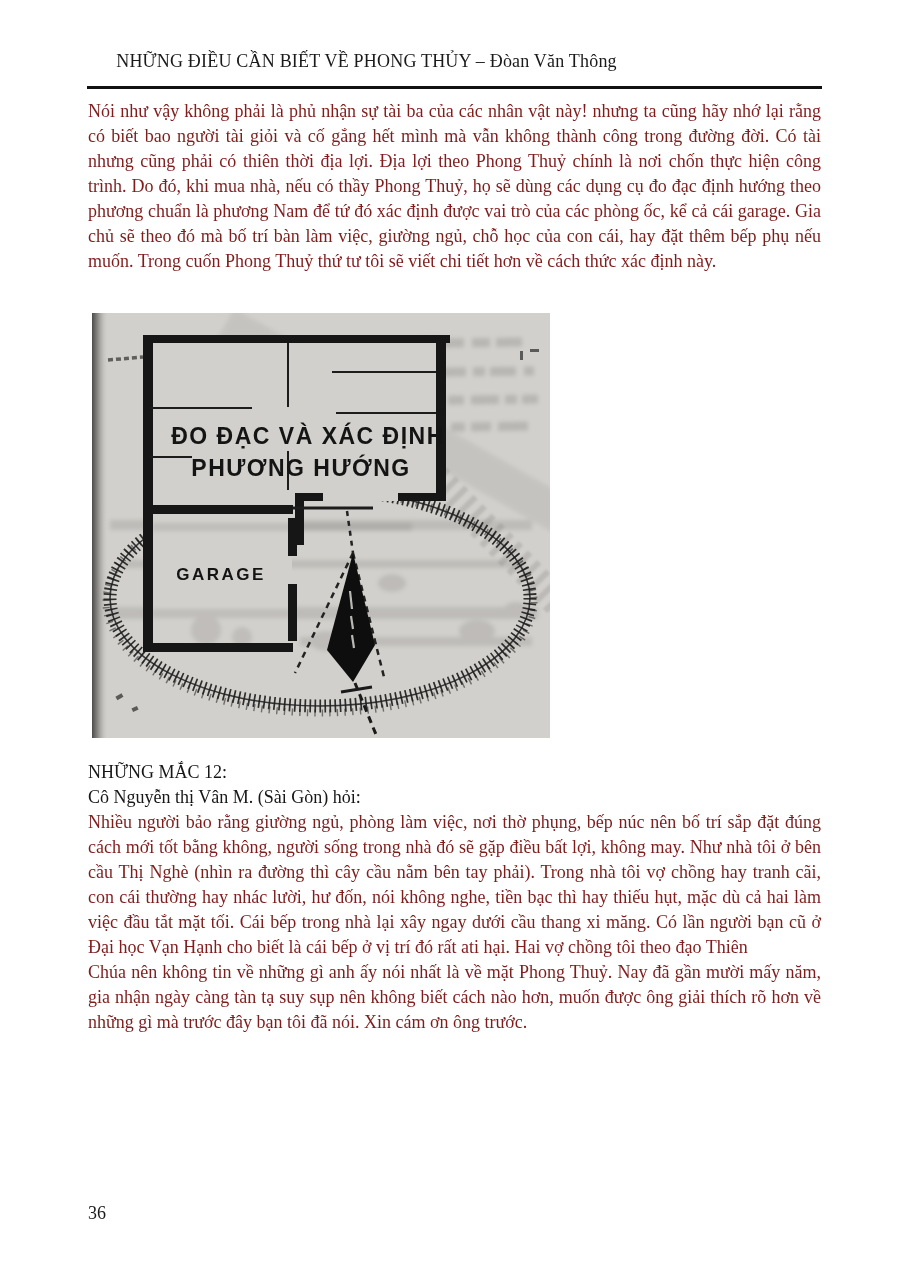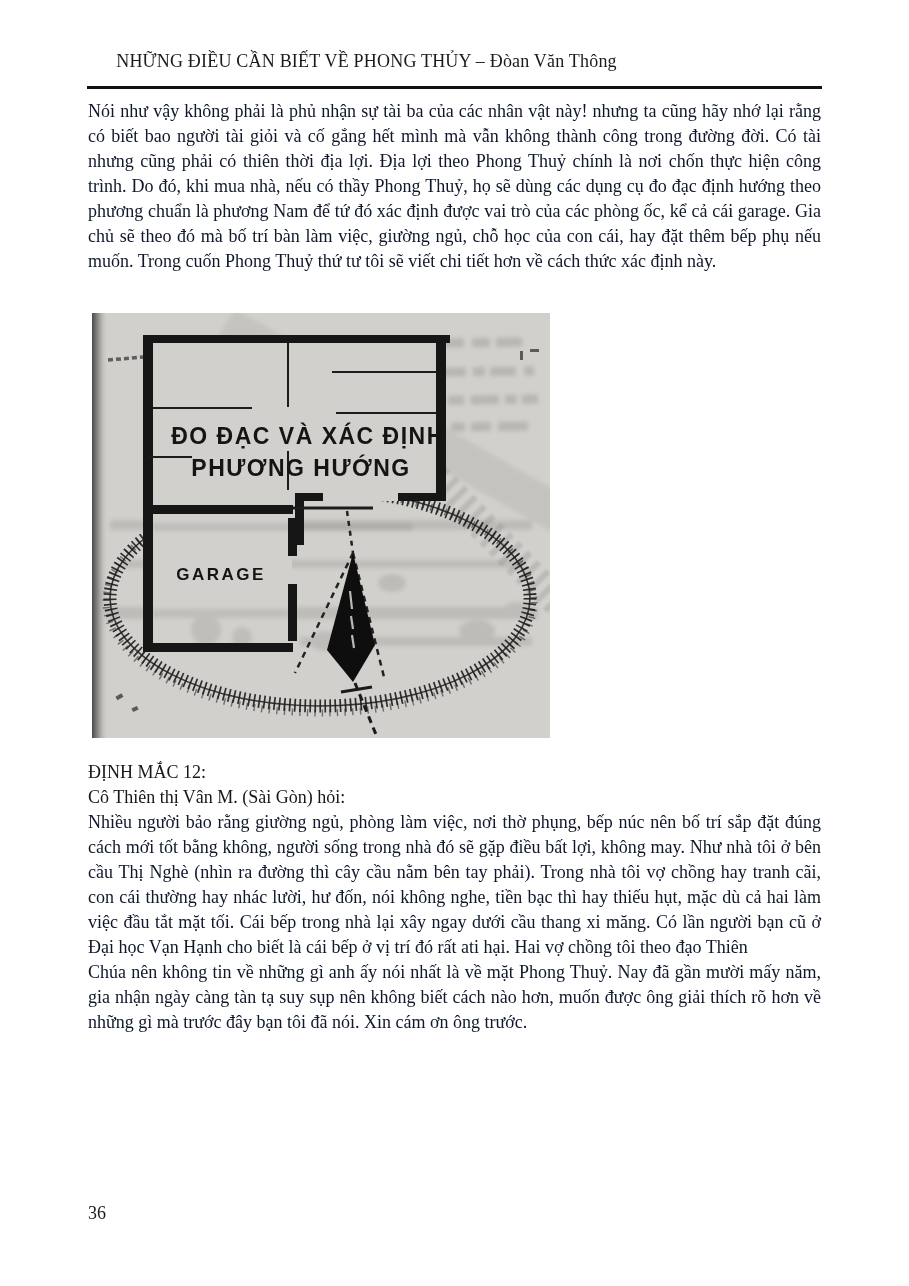--- a/index.html
+++ b/index.html
@@ -18,21 +18,21 @@
     color:#1a1a1a;
   }
   .header-rule{
     position:absolute;top:86px;left:87px;width:735px;height:3px;
     background:#111;
   }
   .body-col{position:absolute;left:88px;width:733px;}
   .para{
     margin:0;text-align:justify;
     font-size:18px;line-height:25px;
-    color:#0f172a;
+    color:#7f1d1d;
   }
   .intro{top:99px;}
   .figure-wrap{
     position:absolute;left:92px;top:313px;width:458px;height:425px;
     background:#fdba74;
     box-shadow:inset 0 0 22px rgba(90,88,85,.35);
   }
   .figure-wrap svg{display:block;}
   .q-section{top:760px;}
   .q-line{font-size:18px;line-height:25px;color:#171717;}
@@ -161,19 +161,19 @@
     <g fill="#3c3c3c" opacity="0.8">
       <rect x="24" y="382" width="7" height="4" transform="rotate(-30 27 384)"></rect>
       <rect x="40" y="394" width="6" height="4" transform="rotate(-25 43 396)"></rect>
       <rect x="428" y="38" width="3" height="9"></rect>
       <rect x="438" y="36" width="9" height="3"></rect>
     </g>
   </svg>
 </figure>
 
 <section class="body-col q-section">
-  <div class="q-line">ĐỊNH MẮC 12:</div>
-  <div class="q-line">Cô Thiên thị Vân M. (Sài Gòn) hỏi:</div>
+  <div class="q-line">NHỮNG MẮC 12:</div>
+  <div class="q-line">Cô Nguyễn thị Vân M. (Sài Gòn) hỏi:</div>
   <p class="para">Nhiều người bảo rằng giường ngủ, phòng làm việc, nơi thờ phụng, bếp núc nên bố trí sắp đặt đúng cách mới tốt bằng không, người sống trong nhà đó sẽ gặp điều bất lợi, không may. Như nhà tôi ở bên cầu Thị Nghè (nhìn ra đường thì cây cầu nằm bên tay phải). Trong nhà tôi vợ chồng hay tranh cãi, con cái thường hay nhác lười, hư đốn, nói không nghe, tiền bạc thì hay thiếu hụt, mặc dù cả hai làm việc đầu tắt mặt tối. Cái bếp trong nhà lại xây ngay dưới cầu thang xi măng. Có lần người bạn cũ ở Đại học Vạn Hạnh cho biết là cái bếp ở vị trí đó rất ati hại. Hai vợ chồng tôi theo đạo Thiên</p>
   <p class="para">Chúa nên không tin về những gì anh ấy nói nhất là về mặt Phong Thuỷ. Nay đã gần mười mấy năm, gia nhận ngày càng tàn tạ suy sụp nên không biết cách nào hơn, muốn được ông giải thích rõ hơn về những gì mà trước đây bạn tôi đã nói. Xin cám ơn ông trước.</p>
 </section>
 
 <div class="page-number">36</div>
 
 </body></html>

